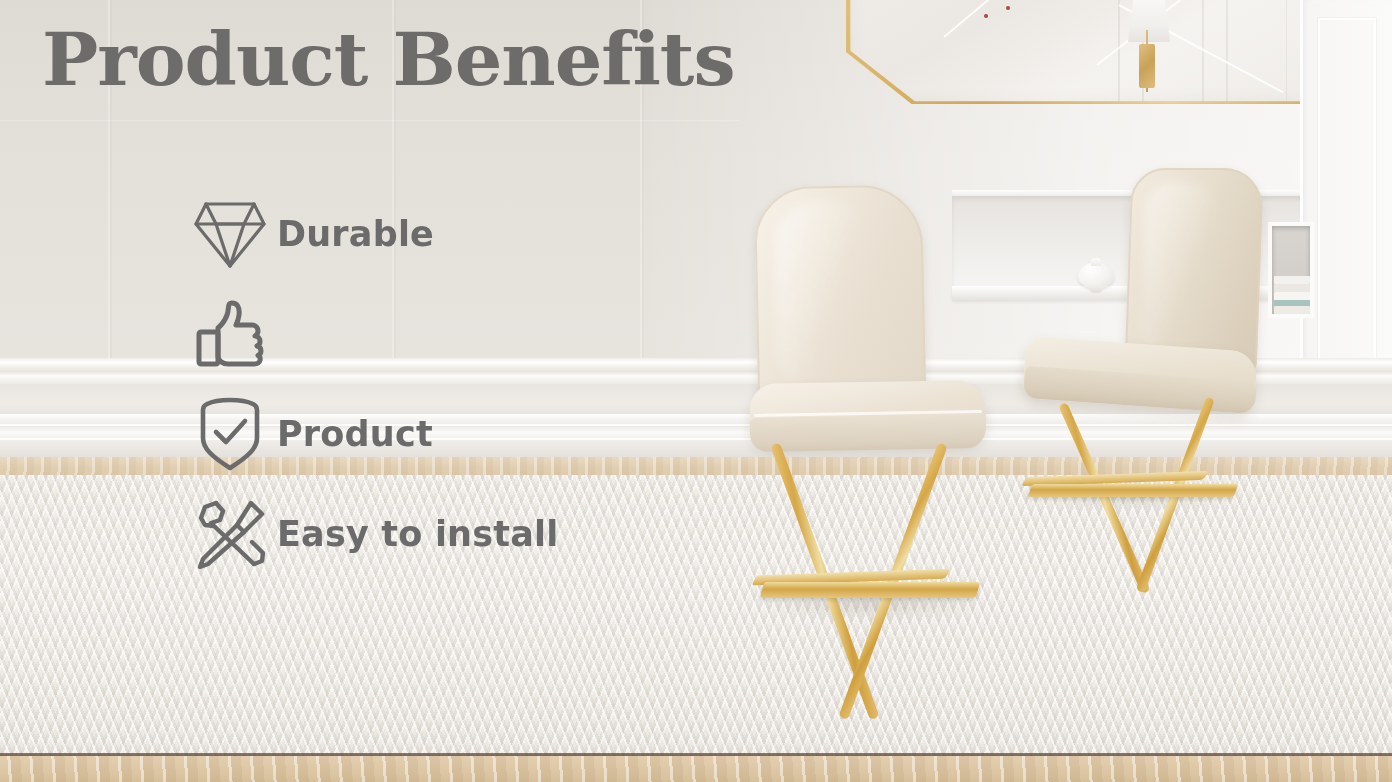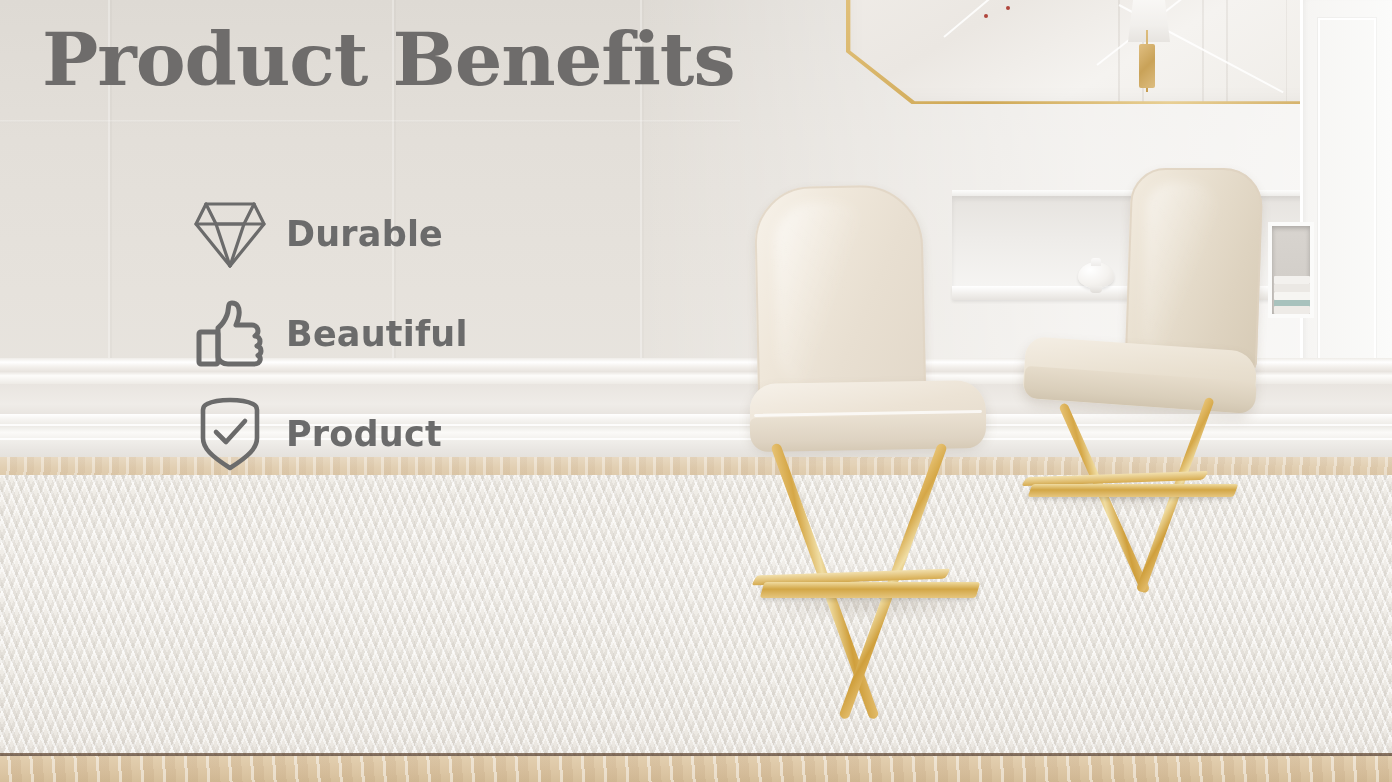--- a/index.html
+++ b/index.html
@@ -386,21 +386,21 @@
     transform:scaleX(1.04);
     transform-origin:left top;
     white-space:nowrap;
   }
 
   .benefits{
     position:absolute; left:190px; top:196px;
     display:flex; flex-direction:column; gap:24px;
   }
   .benefit{
-    display:flex; align-items:center; gap:16px; height:76px;
+    display:flex; align-items:center; gap:7px; height:76px;
   }
   .benefit-icon{
     width:80px; height:76px;
     display:flex; align-items:center; justify-content:center;
     flex:0 0 80px;
   }
   .benefit-icon svg{ display:block; }
   .benefit-label{
     font-family:"DejaVu Sans", "Liberation Sans", sans-serif;
     font-weight:700;
@@ -521,30 +521,43 @@
     <div class="benefit">
       <span class="benefit-icon">
         <svg width="72" height="72" viewBox="0 0 72 72" fill="none" stroke="#6b6b6b" stroke-width="5" stroke-linejoin="round" stroke-linecap="round">
           <path d="M24 30 C24 30 30 25 33 17 C35.5 10 33 5 38 5 C43 5 46 9 45 17 C44.4 22 42 27 42 27 H58
                    C62 27 64 30 64 33 C64 36 61 38 61 38 C64 38 66 40.5 66 43.5 C66 46.5 63 48 63 48
                    C65.5 48.5 67 50.5 67 53 C67 56 64 57.5 64 57.5 C66 58.5 66.5 60.5 66 62.5
                    C65.4 64.8 63 66 60 66 H34 C29 66 24 63 24 58 Z"></path>
           <rect x="5" y="34" width="19" height="32" rx="2"></rect>
         </svg>
       </span>
-      <span class="benefit-label">Beautiful</span>
     </div>
 
     <div class="benefit">
       <span class="benefit-icon">
         <svg width="66" height="76" viewBox="0 0 66 76" fill="none" stroke="#6b6b6b" stroke-width="4.6" stroke-linejoin="round" stroke-linecap="round">
           <path d="M33 4 C33 4 18 4 10 8 C7 9.4 6 11.5 6 14 V42 C6 52 14 60 33 72 C52 60 60 52 60 42 V14
                    C60 11.5 59 9.4 56 8 C48 4 33 4 33 4 Z"></path>
           <path d="M19 36 L29 46 L48 25"></path>
         </svg>
       </span>
       <span class="benefit-label">Product</span>
     </div>
 
+    <div class="benefit">
+      <span class="benefit-icon">
+        <svg width="76" height="74" viewBox="0 0 76 74" fill="none" stroke="#6b6b6b" stroke-width="4.4" stroke-linejoin="round" stroke-linecap="round">
+
+          <path d="M24 6 L13 10 L9 21 L13 28 L22 29 L62 67"></path>
+          <path d="M24 6 L31 14 L28 23 L19 26"></path>
+          <path d="M62 67 L70 64 L71 56 L60 45"></path>
+
+          <path d="M59 6 L70 17 L52 35 L45 28 Z"></path>
+          <path d="M45 28 L11 62 L8 70 L16 67 L52 35"></path>
+        </svg>
+      </span>
+      <span class="benefit-label">Easy to install</span>
+    </div>
 
   </div>
 
 </div>
 
 </body></html>

